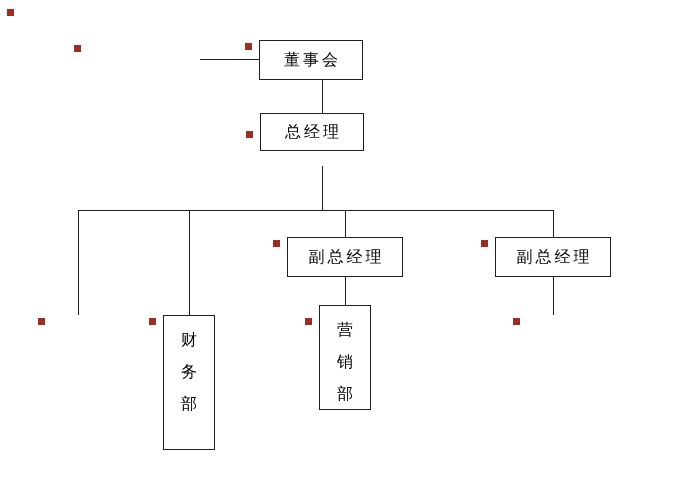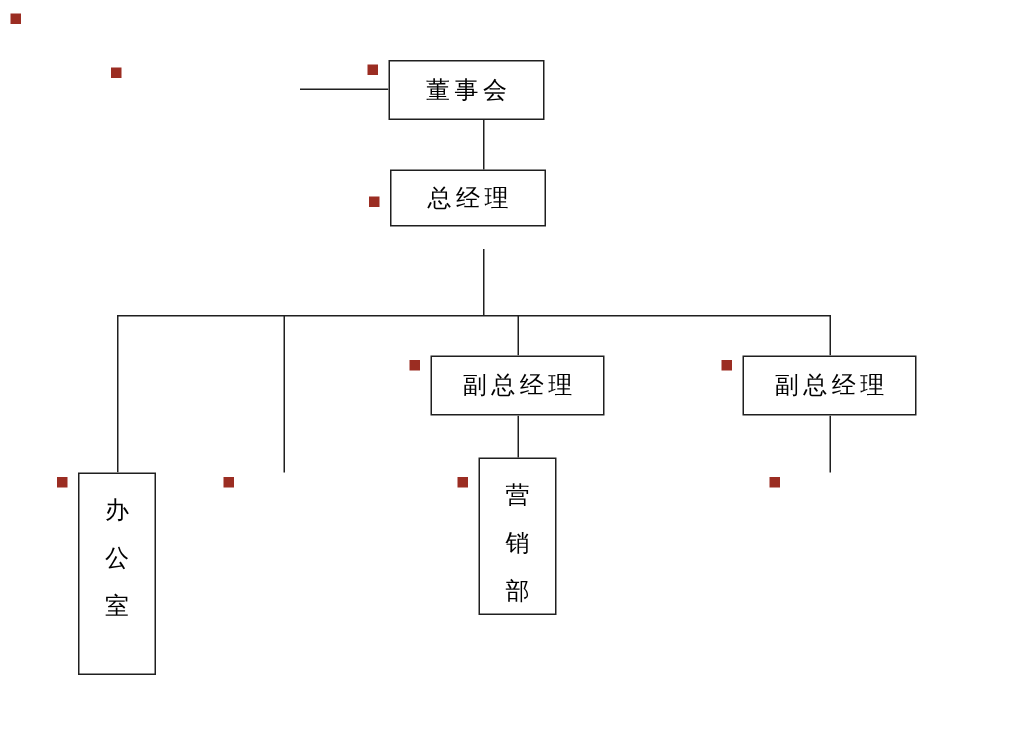--- a/index.html
+++ b/index.html
@@ -101,23 +101,23 @@
   </div>
 
   <div class="node" style="left:287px; top:237px; width:116px; height:40px">
     <span class="h-label">副总经理</span>
   </div>
 
   <div class="node" style="left:495px; top:237px; width:116px; height:40px">
     <span class="h-label">副总经理</span>
   </div>
 
-  <div class="node vbox" style="left:52px; top:315px; width:52px; height:135px">
-    <span class="v-label">办公室</span>
+
+  <div class="node vbox" style="left:163px; top:315px; width:52px; height:135px">
+    <span class="v-label">财务部</span>
   </div>
-
 
   <div class="node vbox" style="left:319px; top:305px; width:52px; height:105px">
     <span class="v-label">营销部</span>
   </div>
 
 
 </div>
 
 </body></html>

